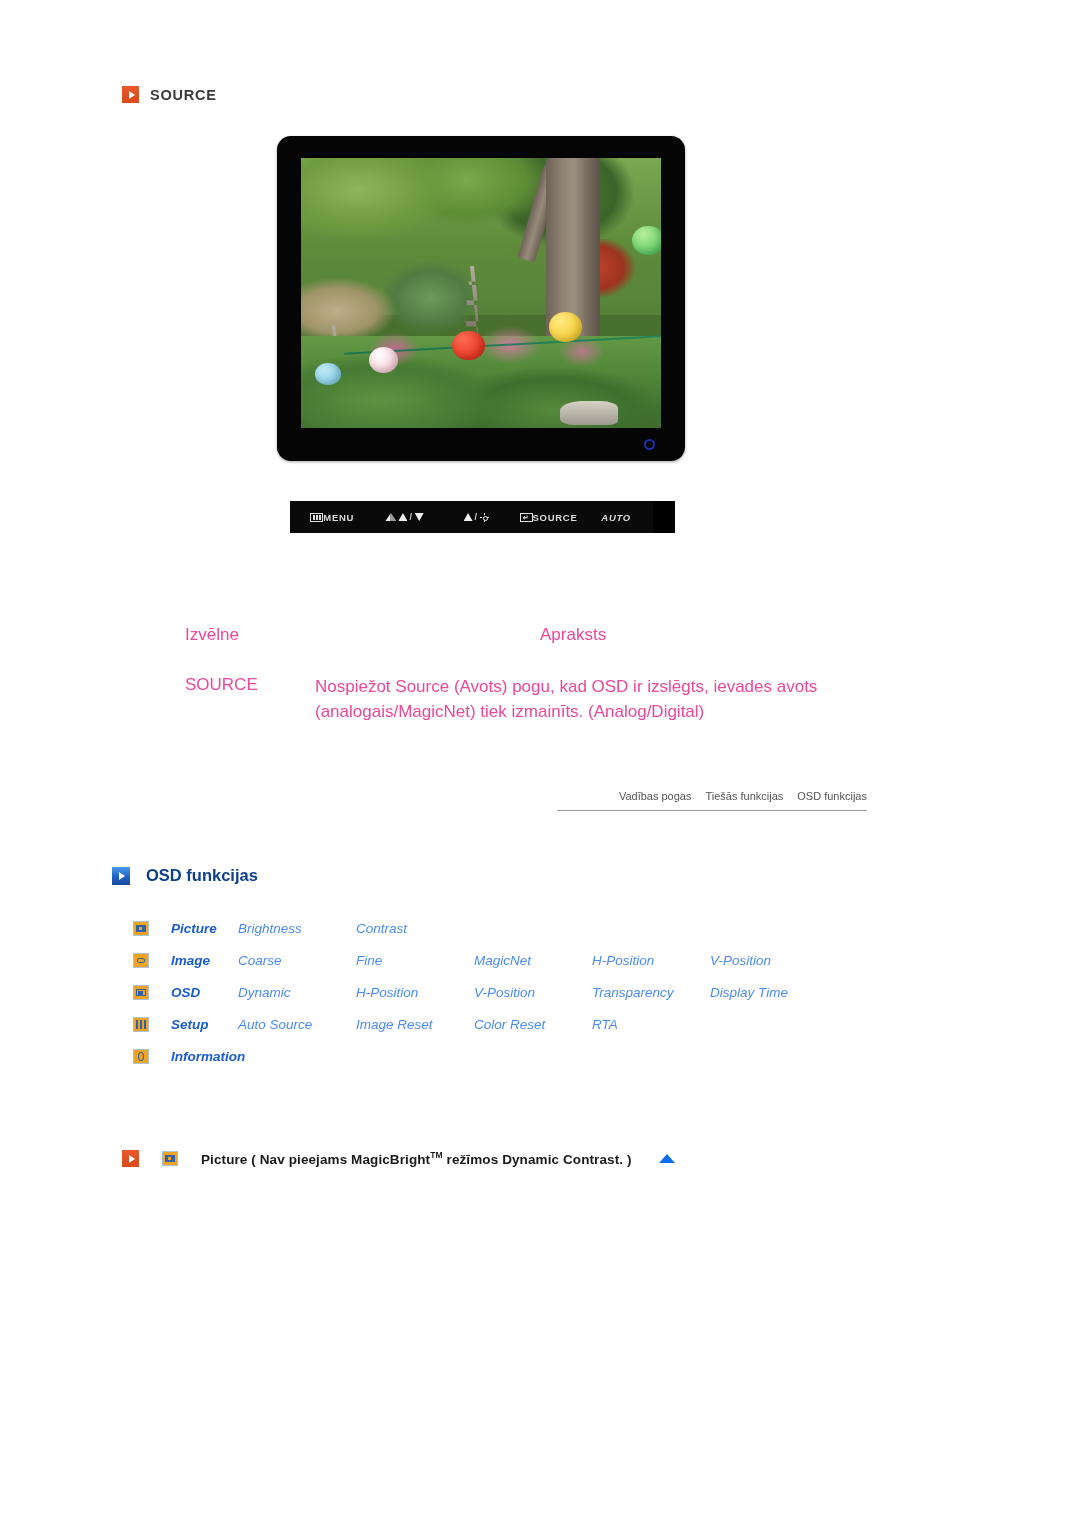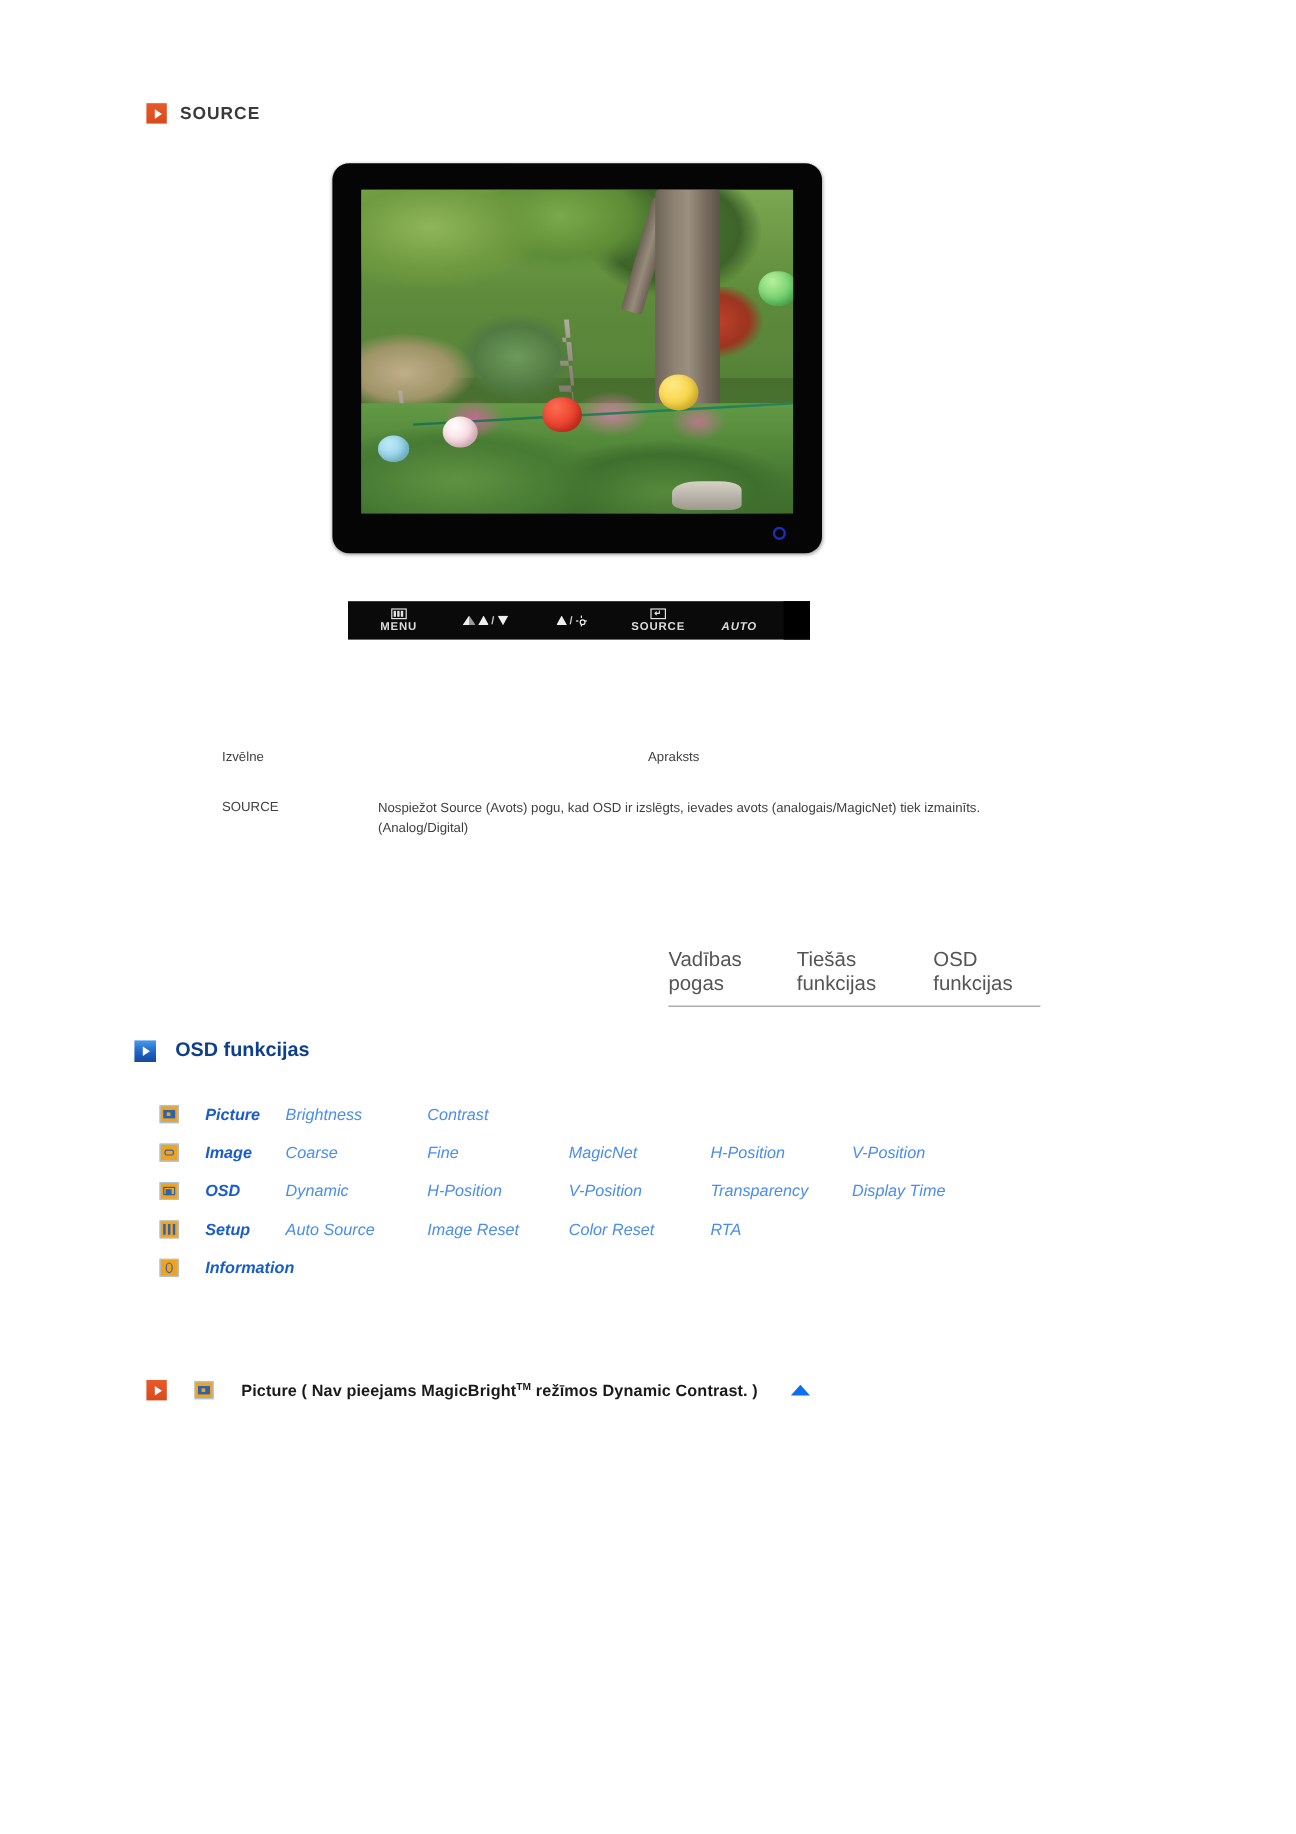--- a/index.html
+++ b/index.html
@@ -153,21 +153,20 @@
     left: 290px;
     top: 501px;
     width: 385px;
     height: 32px;
     background: #0a0a0a;
     display: flex;
     align-items: center;
   }
   .ctrl-btn {
     display: flex;
-    flex-direction: column;
     align-items: center;
     justify-content: center;
     color: #dcdcdc;
     font-size: 9.5px;
     font-weight: bold;
     letter-spacing: 0.7px;
     height: 100%;
     margin-left: 12px;
   }
   .ctrl-btn .glyph { height: 11px; display:flex; align-items:center; justify-content:center; gap:2px; }
@@ -192,33 +191,33 @@
     background:
       linear-gradient(#efefef,#efefef) 4px 0/1px 2px no-repeat,
       linear-gradient(#efefef,#efefef) 4px 7px/1px 2px no-repeat,
       linear-gradient(#efefef,#efefef) 0 4px/2px 1px no-repeat,
       linear-gradient(#efefef,#efefef) 7px 4px/2px 1px no-repeat;
   }
   .ic-slash { color:#cfcfcf; font-size:9px; line-height:8px; }
   .ic-enter { width:13px; height:9px; border:1.3px solid #e2e2e2; box-sizing:border-box; display:flex; align-items:center; justify-content:center; font-size:7px; color:#e2e2e2; line-height:7px; }
 
   
-  .desc-table { position:absolute; left:185px; top:625px; width:700px; font-size:11px; color:#404040; }
+  .desc-table { position:absolute; left:185px; top:625px; width:700px; font-size:17px; color:#ec4899; }
   .desc-head { display:flex; }
   .desc-head .c1 { width:355px; }
   .desc-row { display:flex; margin-top:30px; }
   .desc-row .c1 { width:130px; padding-left:0px; }
   .desc-row .c2 { flex:1; line-height:1.45; }
 
   
   .tabs {
     position:absolute; left:557px; top:790px; width:310px;
     display:flex; justify-content:flex-end; gap:14px;
     padding-bottom:8px; border-bottom:1px solid #9a9a9a;
-    font-size:17px; color:#555;
+    font-size:11px; color:#555;
   }
 
   
   .osd-head { position:absolute; left:112px; top:866px; display:flex; align-items:center; gap:16px; }
   .bullet-blue {
     width:18px; height:18px;
     background: linear-gradient(180deg,#4a9ae8 0%, #1f63c4 55%, #17489c 100%);
     display:inline-flex; align-items:center; justify-content:center; flex:0 0 auto;
   }
   .bullet-blue::after {

